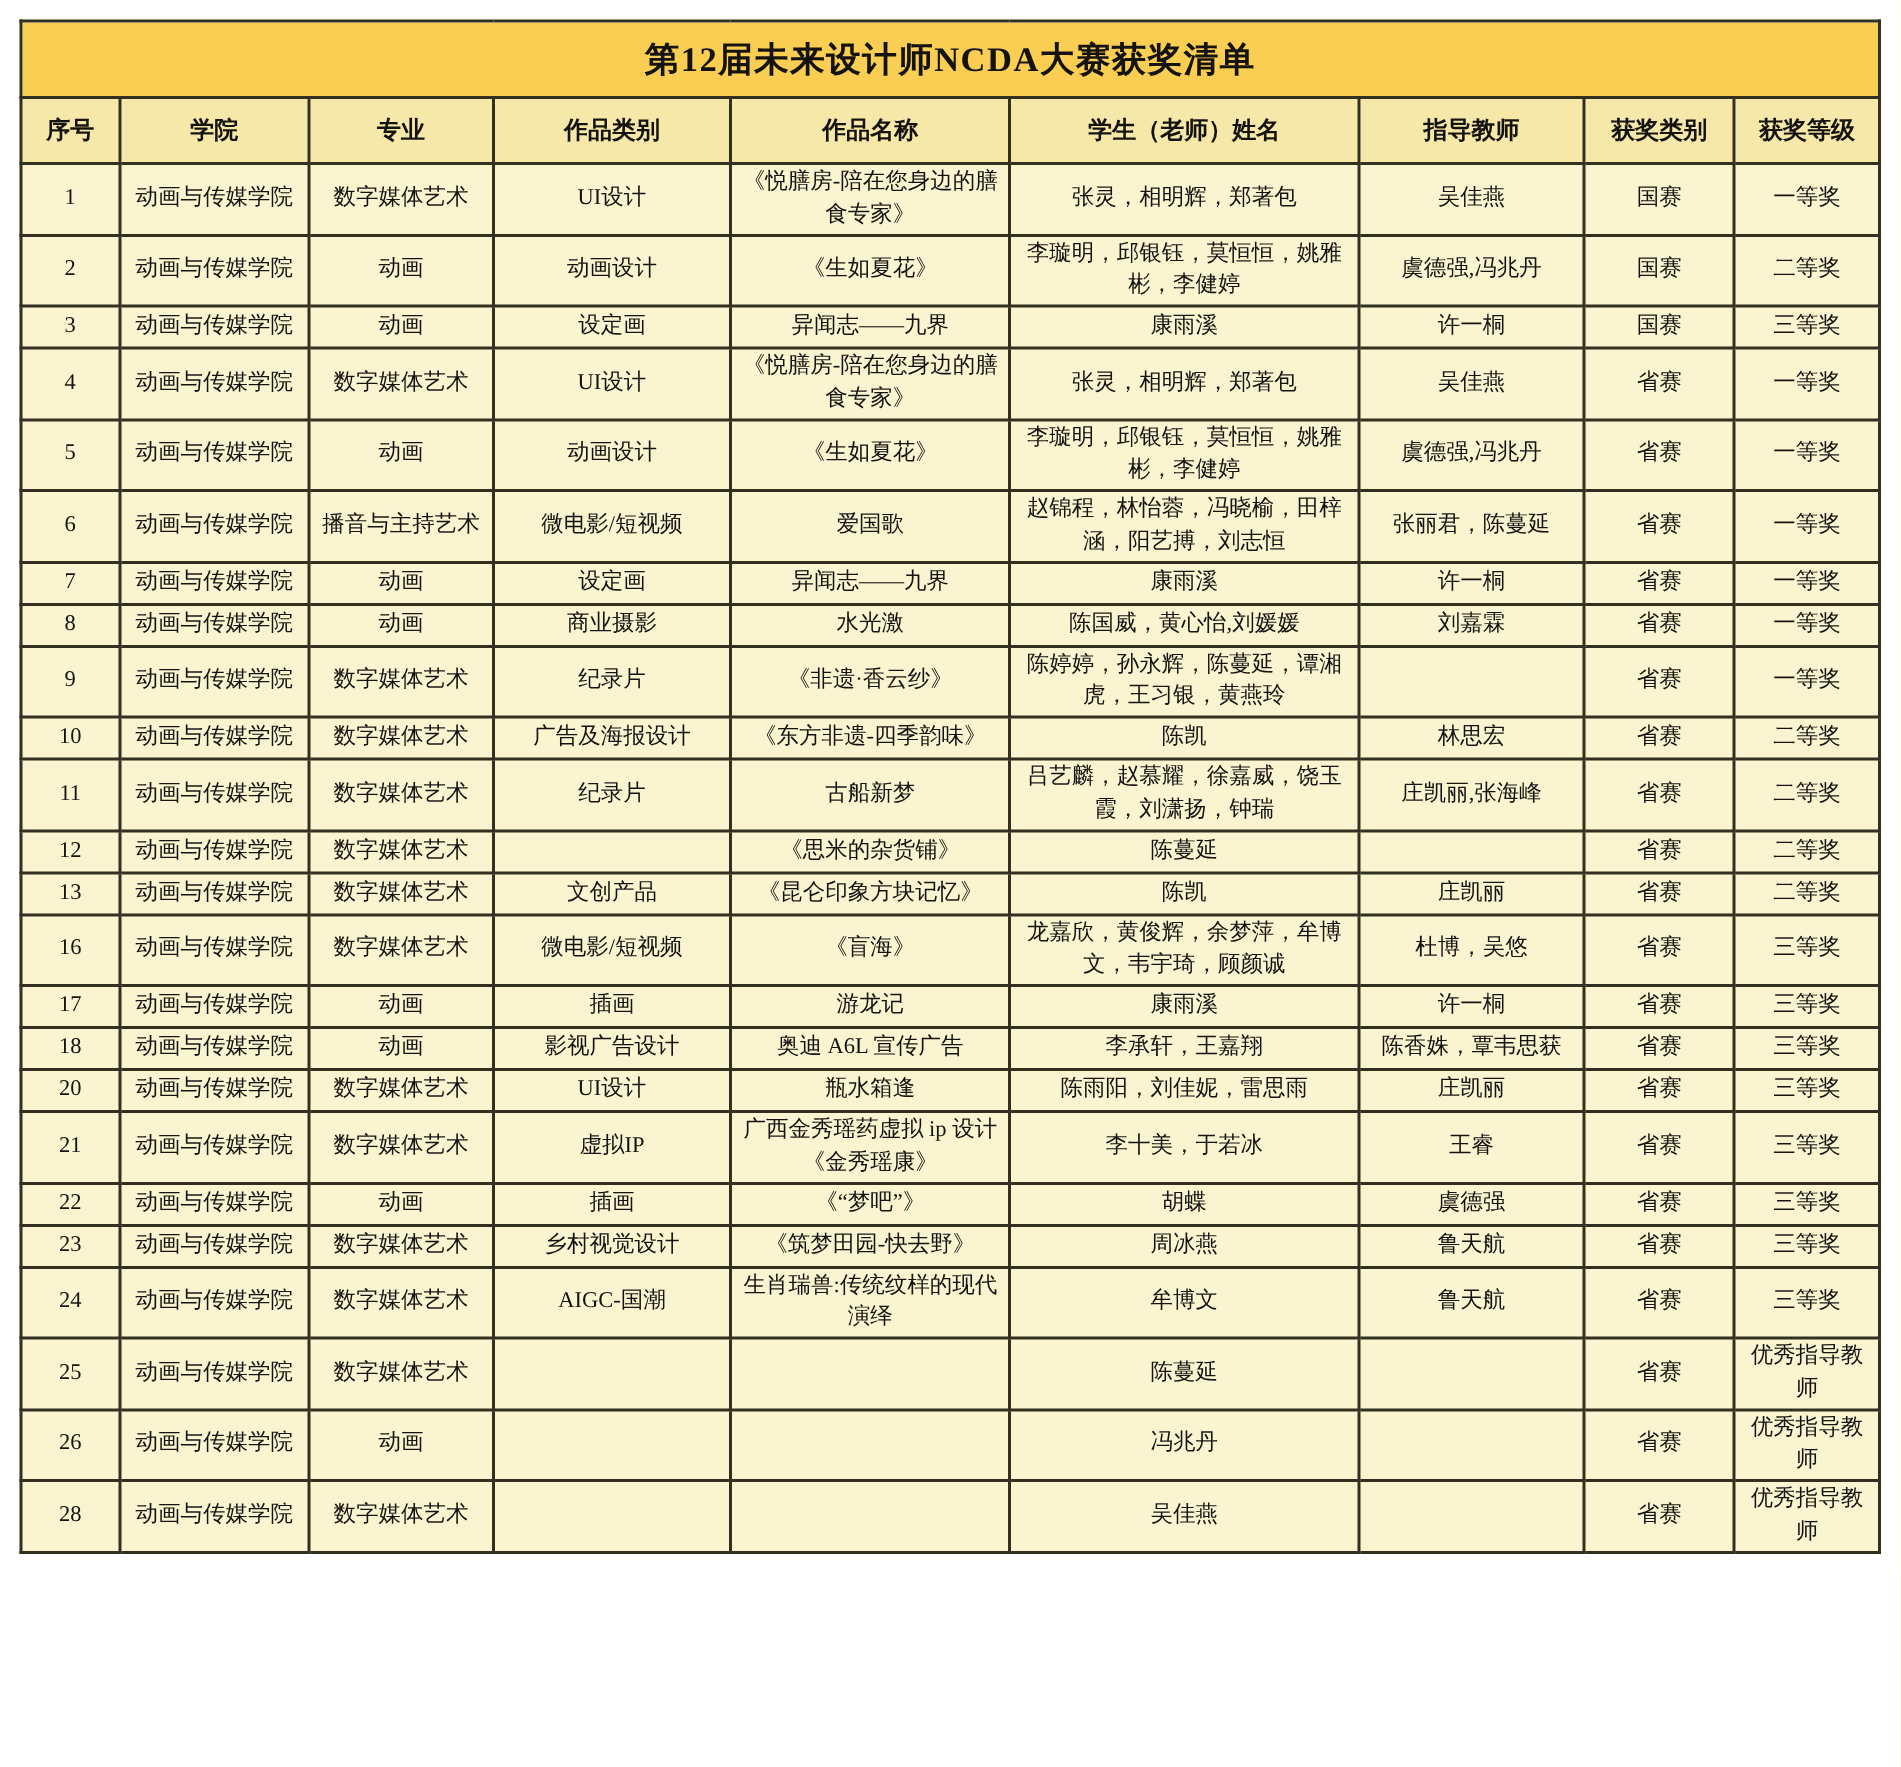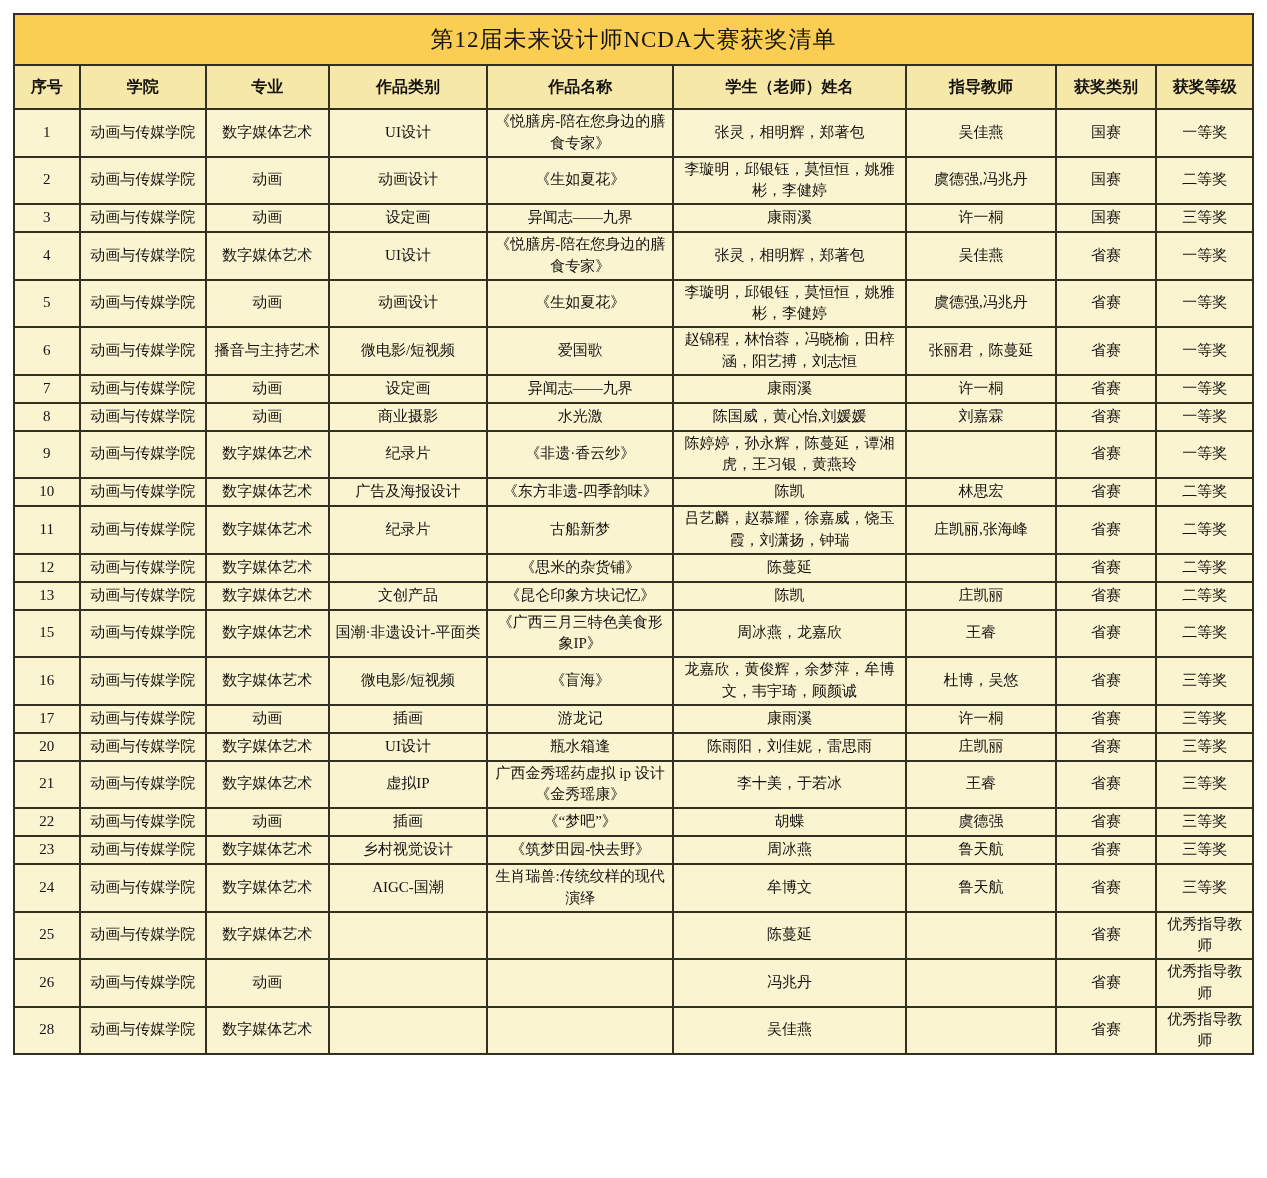--- a/index.html
+++ b/index.html
@@ -20,21 +20,21 @@
   }
   table.awards td, table.awards th {
     border: 2px solid #33301f;
     text-align: center;
     vertical-align: middle;
     overflow: hidden;
   }
   .title-cell {
     background: #f9ce52;
     font-size: 23px;
-    font-weight: normal;
+    font-weight: bold;
     height: 47px;
     letter-spacing: 1px;
   }
   thead th.colhead {
     background: #f6e8a8;
     font-size: 16px;
     font-weight: bold;
     height: 38px;
     padding: 2px 3px;
     margin-top: 44px;
@@ -218,49 +218,49 @@
           <td class="cell-college">动画与传媒学院</td>
           <td class="cell-major">数字媒体艺术</td>
           <td class="cell-category">文创产品</td>
           <td class="cell-work-title">《昆仑印象方块记忆》</td>
           <td class="cell-students">陈凯</td>
           <td class="cell-advisor">庄凯丽</td>
           <td class="cell-award-category">省赛</td>
           <td class="cell-award-level">二等奖</td>
         </tr>
         <tr>
-          <td class="cell-no">15</td>
-          <td class="cell-college">动画与传媒学院</td>
-          <td class="cell-major">数字媒体艺术</td>
-          <td class="cell-category">国潮·非遗设计-平面类</td>
-          <td class="cell-work-title">《广西三月三特色美食形象IP》</td>
-          <td class="cell-students">周冰燕，龙嘉欣</td>
-          <td class="cell-advisor">王睿</td>
-          <td class="cell-award-category">省赛</td>
-          <td class="cell-award-level">二等奖</td>
-        </tr>
-        <tr>
           <td class="cell-no">16</td>
           <td class="cell-college">动画与传媒学院</td>
           <td class="cell-major">数字媒体艺术</td>
           <td class="cell-category">微电影/短视频</td>
           <td class="cell-work-title">《盲海》</td>
           <td class="cell-students">龙嘉欣，黄俊辉，余梦萍，牟博文，韦宇琦，顾颜诚</td>
           <td class="cell-advisor">杜博，吴悠</td>
           <td class="cell-award-category">省赛</td>
           <td class="cell-award-level">三等奖</td>
         </tr>
         <tr>
           <td class="cell-no">17</td>
           <td class="cell-college">动画与传媒学院</td>
           <td class="cell-major">动画</td>
           <td class="cell-category">插画</td>
           <td class="cell-work-title">游龙记</td>
           <td class="cell-students">康雨溪</td>
           <td class="cell-advisor">许一桐</td>
+          <td class="cell-award-category">省赛</td>
+          <td class="cell-award-level">三等奖</td>
+        </tr>
+        <tr>
+          <td class="cell-no">18</td>
+          <td class="cell-college">动画与传媒学院</td>
+          <td class="cell-major">动画</td>
+          <td class="cell-category">影视广告设计</td>
+          <td class="cell-work-title">奥迪 A6L 宣传广告</td>
+          <td class="cell-students">李承轩，王嘉翔</td>
+          <td class="cell-advisor">陈香姝，覃韦思获</td>
           <td class="cell-award-category">省赛</td>
           <td class="cell-award-level">三等奖</td>
         </tr>
         <tr>
           <td class="cell-no">20</td>
           <td class="cell-college">动画与传媒学院</td>
           <td class="cell-major">数字媒体艺术</td>
           <td class="cell-category">UI设计</td>
           <td class="cell-work-title">瓶水箱逢</td>
           <td class="cell-students">陈雨阳，刘佳妮，雷思雨</td>

